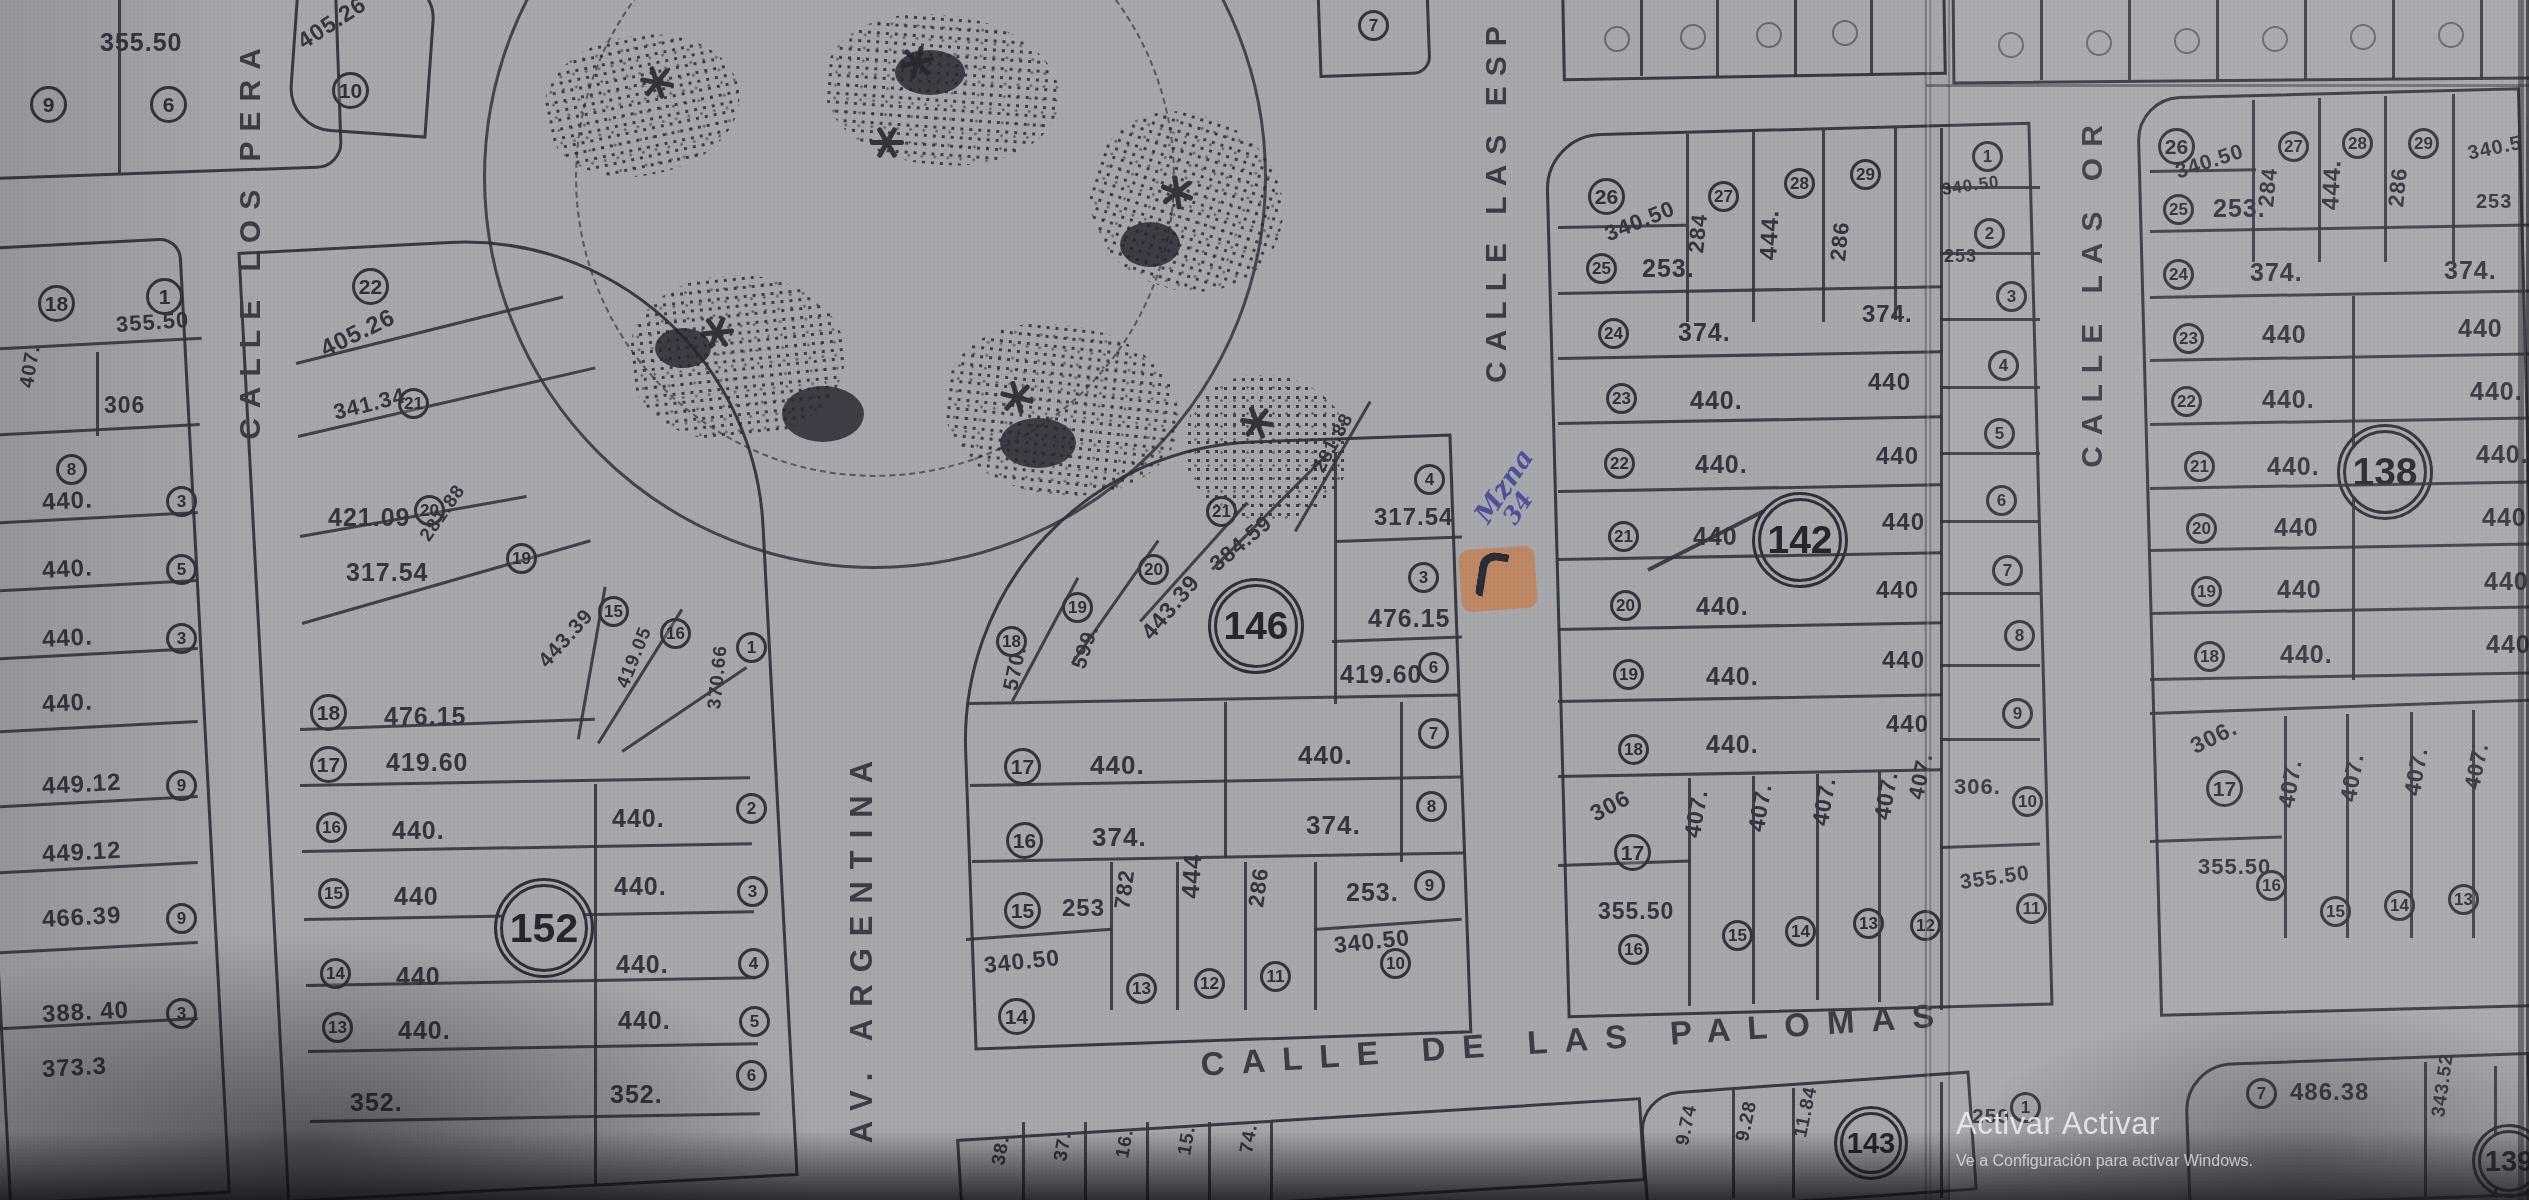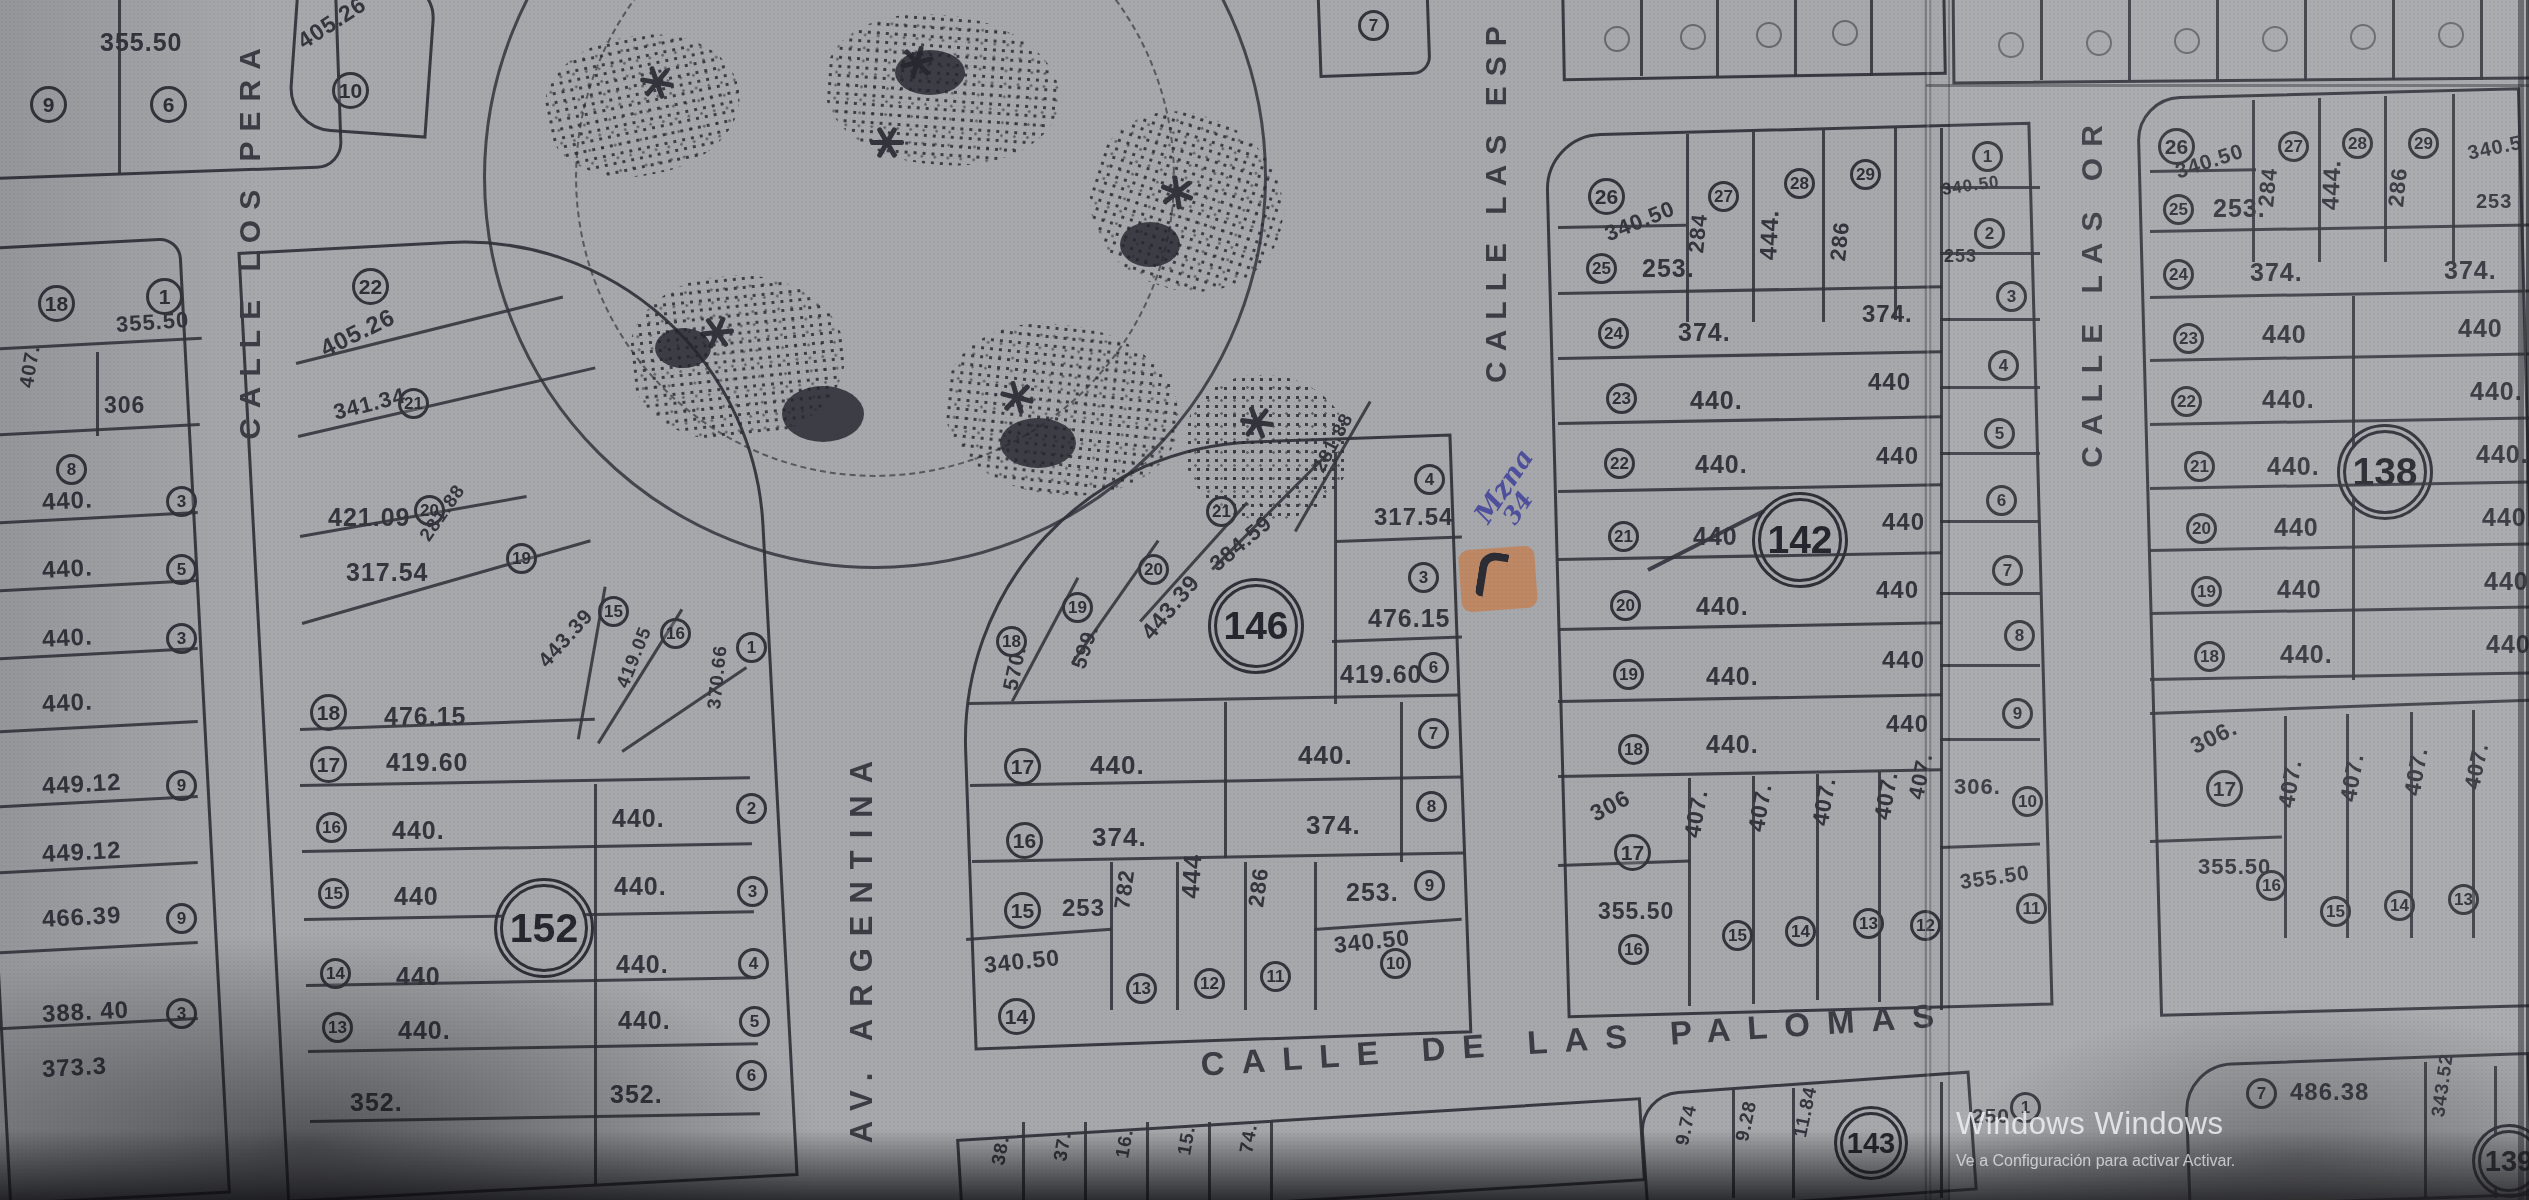--- a/index.html
+++ b/index.html
@@ -449,15 +449,15 @@
   <div style="left:2518px;top:0;width:6px;height:1200px;background:rgba(25,25,30,0.45);"></div>
   <div style="left:2526px;top:0;width:3px;height:1200px;background:rgba(10,10,12,0.6);"></div>
 
   <div style="left:0;bottom:0;width:2529px;height:70px;background:linear-gradient(to top,rgba(10,10,13,0.78),rgba(10,10,13,0));"></div>
   <div style="left:-220px;bottom:-160px;width:1050px;height:430px;background:radial-gradient(ellipse at center,rgba(12,12,16,0.55),rgba(12,12,16,0) 70%);"></div>
   <div style="right:-120px;bottom:-120px;width:700px;height:320px;background:radial-gradient(ellipse at center,rgba(16,16,20,0.4),rgba(16,16,20,0) 70%);"></div>
   <div style="left:0;top:0;width:260px;height:1200px;background:linear-gradient(to right,rgba(20,20,26,0.12),rgba(20,20,26,0));"></div>
   <div style="left:1950px;top:0;width:579px;height:1200px;background:rgba(255,255,255,0.05);"></div>
   <div class="noise"></div>
 
-  <div class="wm1" style="left:1956px;top:1106px;">Windows Windows</div>
-  <div class="wm2" style="left:1956px;top:1152px;">Ve a Configuración para activar Activar.</div>
+  <div class="wm1" style="left:1956px;top:1106px;">Activar Activar</div>
+  <div class="wm2" style="left:1956px;top:1152px;">Ve a Configuración para activar Windows.</div>
 </div>
 
 </body></html>

